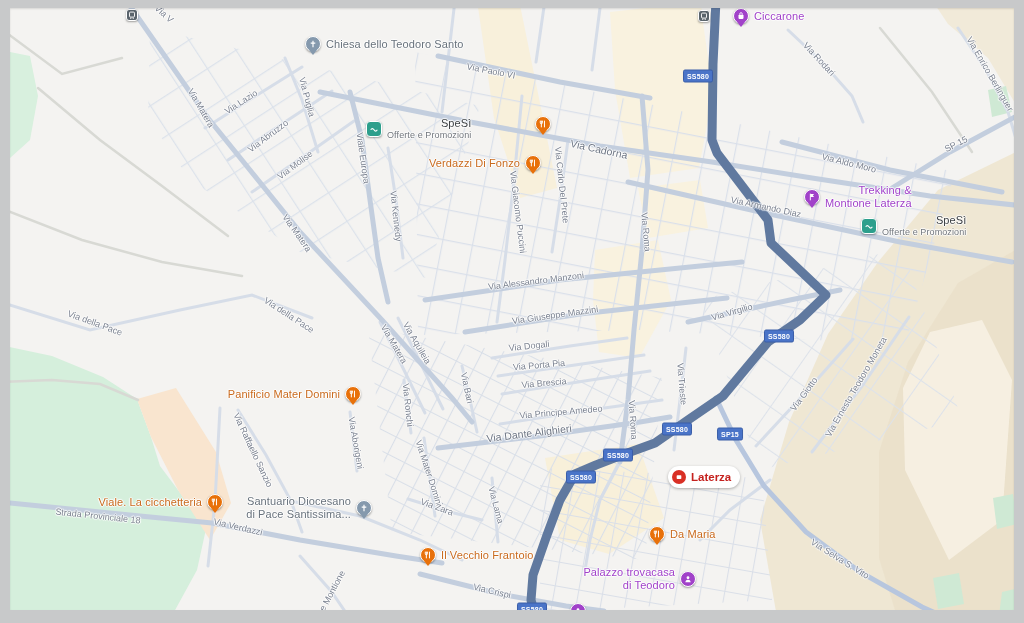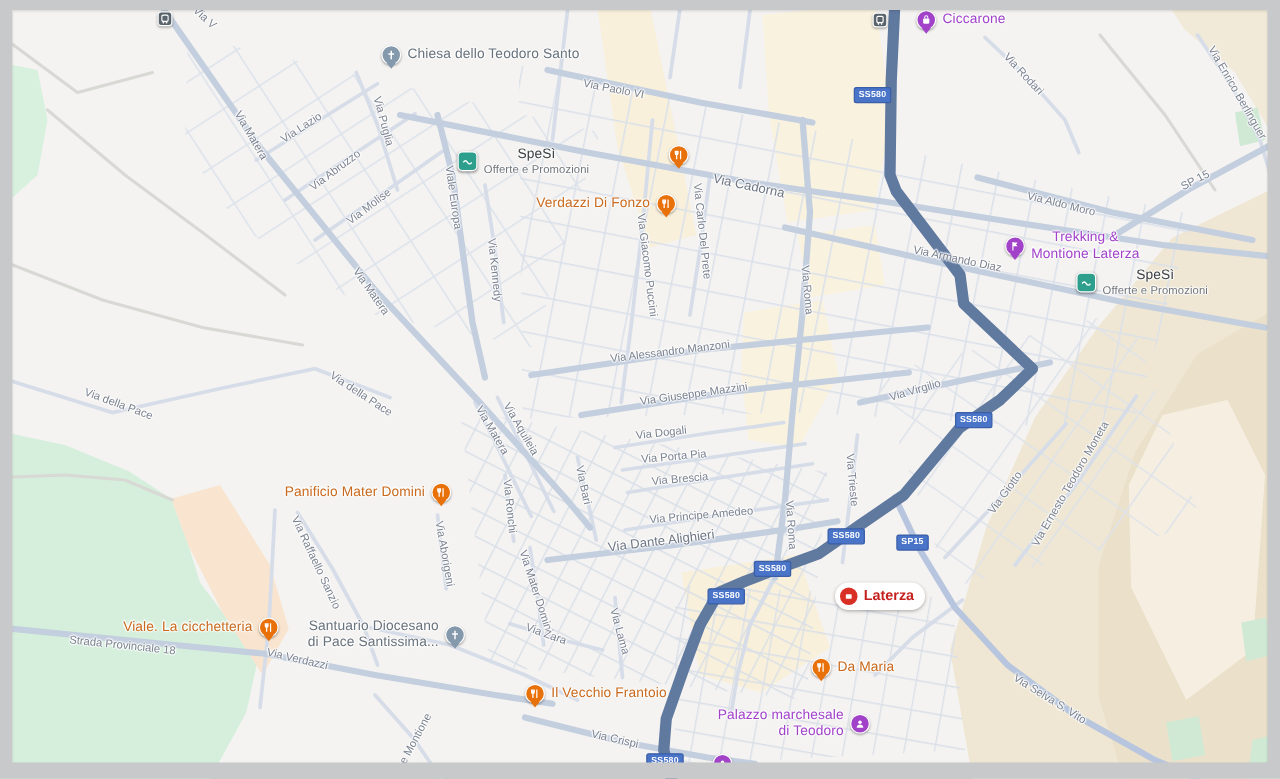--- a/index.html
+++ b/index.html
@@ -22,21 +22,21 @@
     border-radius:50%;background:var(--pc);border:1.5px solid #fff;box-sizing:border-box;
     box-shadow:0 1px 2px rgba(0,0,0,.35);display:flex;align-items:center;justify-content:center;}
   .pin.tail::after{content:"";position:absolute;left:50%;bottom:-8px;transform:translateX(-50%);
     border:4px solid transparent;border-top:5px solid var(--pc);}
   .pin.square{border-radius:4px;}
   .pin.small{width:12px;height:12px;border-radius:3px;}
   .pin svg{width:10px;height:10px;}
   .poi-label{position:absolute;top:0;transform:translateY(-50%);white-space:nowrap;font-size:11px;
     line-height:1.18;letter-spacing:.1px;
     text-shadow:1px 0 1px #fff,-1px 0 1px #fff,0 1px 1px #fff,0 -1px 1px #fff,0 0 2px #fff;}
-  .poi-label.side-right{left:13px;text-align:center;}
+  .poi-label.side-right{left:13px;text-align:right;}
   .poi-label.side-left{right:13px;text-align:right;}
   .poi-label .sub{font-size:9px;color:#71767c;display:block;}
   .cat-food .poi-label{color:#c96a1e;}
   .cat-shop .poi-label{color:#a142c9;}
   .cat-church .poi-label{color:#68727c;}
   .cat-store .poi-label{color:#3c4043;}
   .laterza-card{position:absolute;left:-18px;top:-11px;height:22px;display:flex;align-items:center;
     gap:5px;background:#fff;border-radius:11px;padding:0 9px 0 4px;
     box-shadow:0 1px 3px rgba(0,0,0,.3);}
   .laterza-dot{width:14px;height:14px;border-radius:50%;background:#d93025;display:flex;
@@ -330,21 +330,21 @@
         </span>
         <div class="poi-label side-right"><span>Da Maria</span></div>
       </div>
       <div class="poi cat-shop" style="left: 688px; top: 579px;">
         <span class="pin " style="--pc: #a142c9;">
           <svg viewBox="0 0 24 24">
             <circle cx="12" cy="9" r="3.4" fill="#fff"></circle>
             <path d="M5.5 19.5c.6-4 3-6 6.5-6s5.9 2 6.5 6z" fill="#fff"></path>
           </svg>
         </span>
-        <div class="poi-label side-left"><span>Palazzo marchesale</span><br><span>di Teodoro</span></div>
+        <div class="poi-label side-left"><span>Palazzo trovacasa</span><br><span>di Teodoro</span></div>
       </div>
       <div class="poi cat-shop" style="left: 578px; top: 611px;">
         <span class="pin " style="--pc: #a142c9;">
           <svg viewBox="0 0 24 24">
             <circle cx="12" cy="9" r="3.4" fill="#fff"></circle>
             <path d="M5.5 19.5c.6-4 3-6 6.5-6s5.9 2 6.5 6z" fill="#fff"></path>
           </svg>
         </span>
       </div>
       <div class="poi cat-transit" style="left: 132px; top: 15px;">

